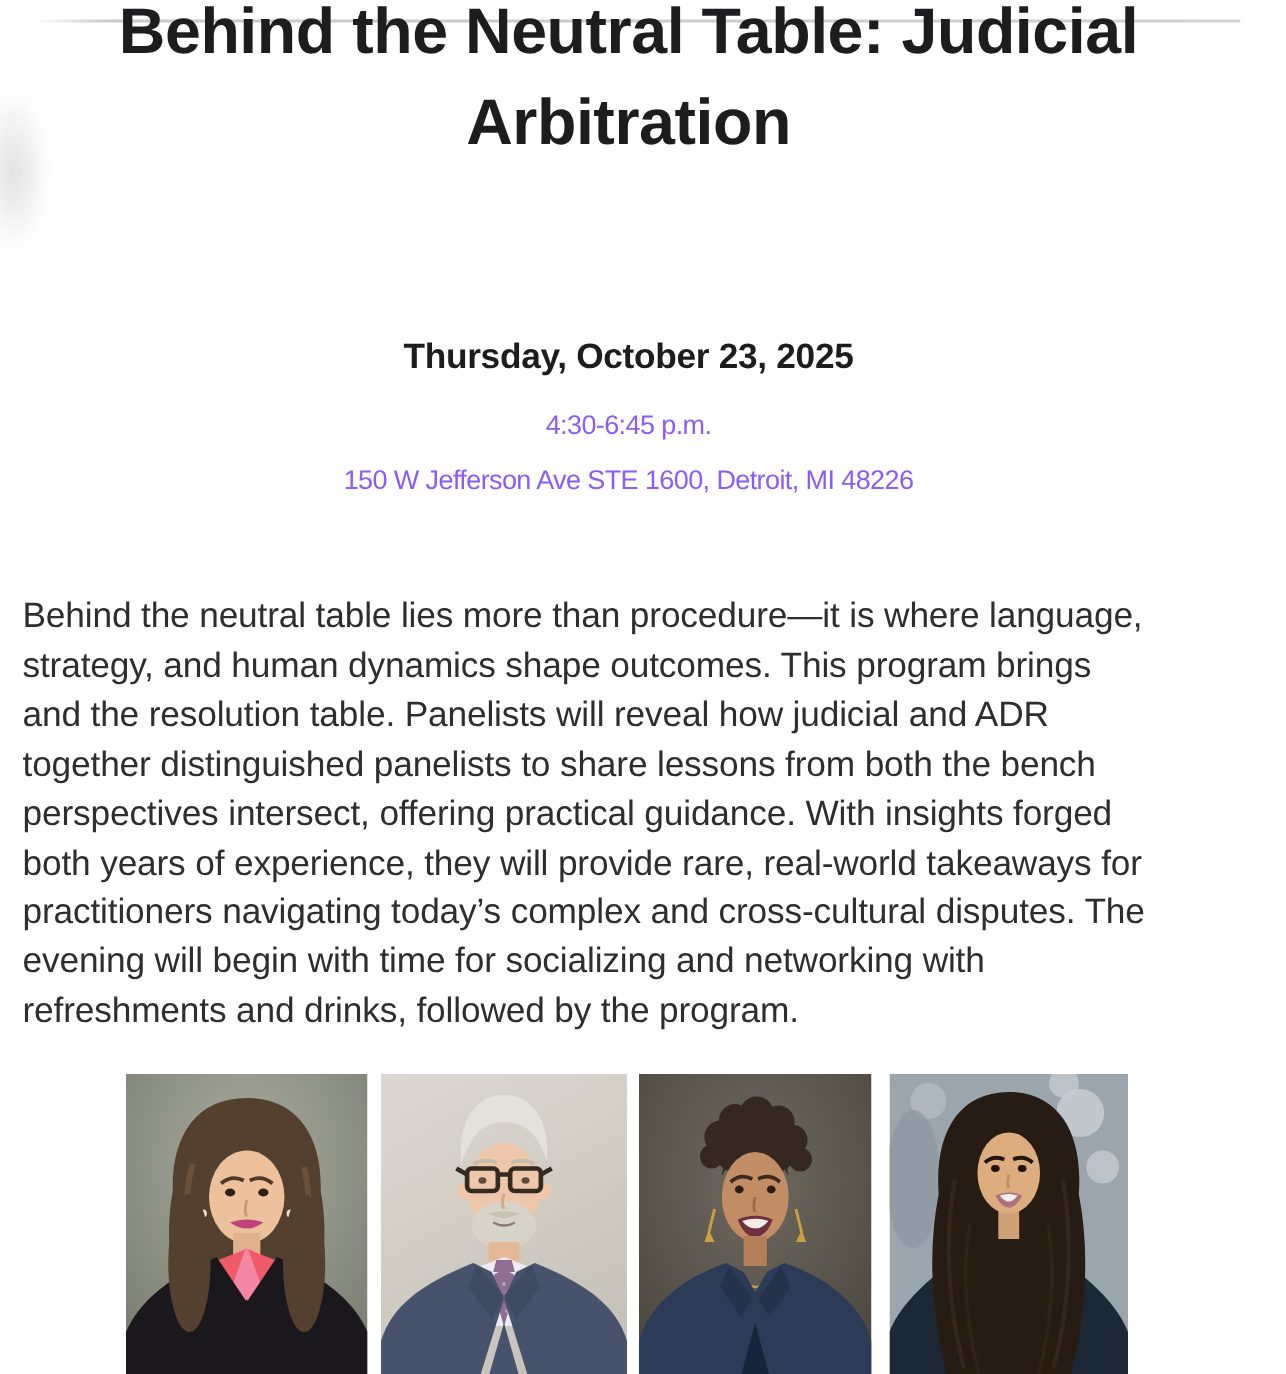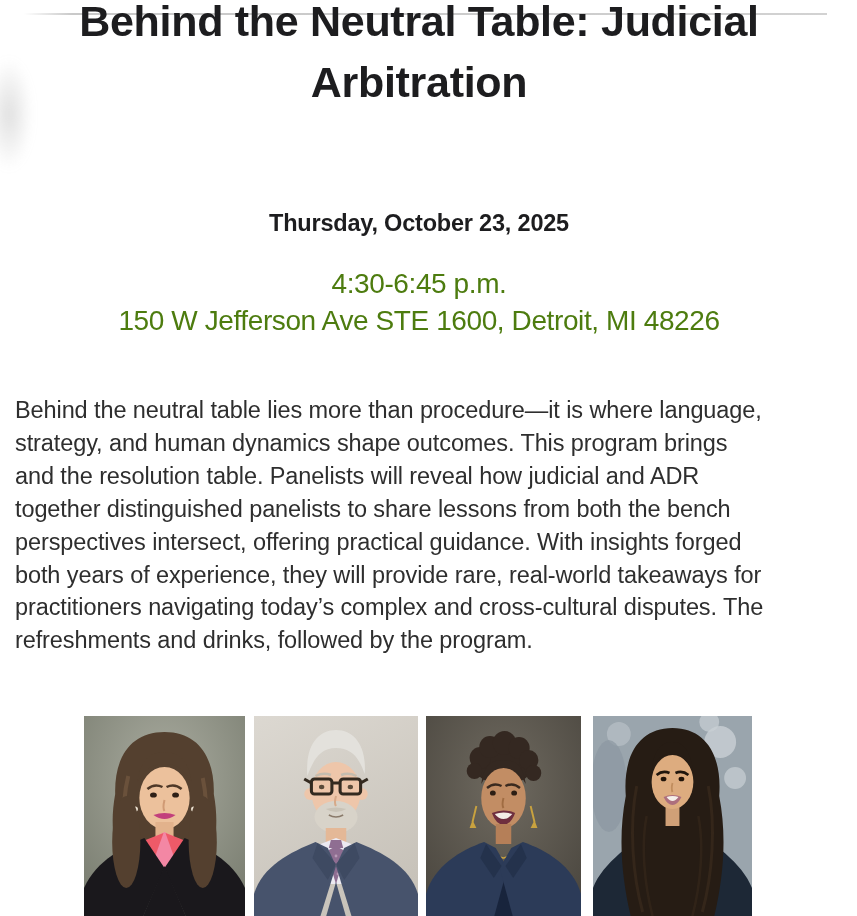--- a/index.html
+++ b/index.html
@@ -14,22 +14,22 @@
   .corner-smudge{
     position:absolute;left:-14px;top:58px;width:46px;height:112px;
     background:radial-gradient(closest-side, rgba(150,150,150,0.30), rgba(150,150,150,0) 100%);
     filter:blur(5px);
   }
   .center-col{position:absolute;left:0;width:838px;text-align:center;}
   .title{
     top:-9px;font-size:43px;font-weight:bold;line-height:60.5px;
     letter-spacing:-0.3px;color:#1d1d1f;
   }
-  .date-line{top:210px;font-size:23.5px;font-weight:bold;letter-spacing:-0.2px;color:#1d1d1f;}
-  .venue-block{top:265px;font-size:28px;line-height:37px;letter-spacing:-0.4px;color:#4d7c0f;}
+  .date-line{top:224px;font-size:23.5px;font-weight:bold;letter-spacing:-0.2px;color:#1d1d1f;}
+  .venue-block{top:265px;font-size:18px;line-height:37px;letter-spacing:-0.4px;color:#8b5cf6;}
   .body-text{
     position:absolute;left:15px;top:394px;text-align:left;
     font-size:23.5px;line-height:32.9px;letter-spacing:-0.1px;color:#2e2e2e;white-space:nowrap;
   }
   .photo{position:absolute;top:716px;height:216px;}
   .photo svg{display:block;width:100%;height:100%;}
   .p1{left:84px;width:161px;}
   .p2{left:254px;width:164px;}
   .p3{left:426px;width:155px;}
   .p4{left:593px;width:159px;}
@@ -55,20 +55,21 @@
   </div>
 
   <div class="body-text">
     <div>Behind the neutral table lies more than procedure—it is where language,</div>
     <div>strategy, and human dynamics shape outcomes. This program brings</div>
     <div>and the resolution table. Panelists will reveal how judicial and ADR</div>
     <div>together distinguished panelists to share lessons from both the bench</div>
     <div>perspectives intersect, offering practical guidance. With insights forged</div>
     <div>both years of experience, they will provide rare, real-world takeaways for</div>
     <div>practitioners navigating today’s complex and cross-cultural disputes. The</div>
+    <div>evening will begin with time for socializing and networking with</div>
     <div>refreshments and drinks, followed by the program.</div>
   </div>
 
   <div class="photo p1">
     <svg viewBox="0 0 160 216" preserveAspectRatio="none">
       <defs>
         <radialGradient id="p1bg" cx="50%" cy="28%" r="80%">
           <stop offset="0" stop-color="#a9ab9f"></stop>
           <stop offset="1" stop-color="#767a6d"></stop>
         </radialGradient>

